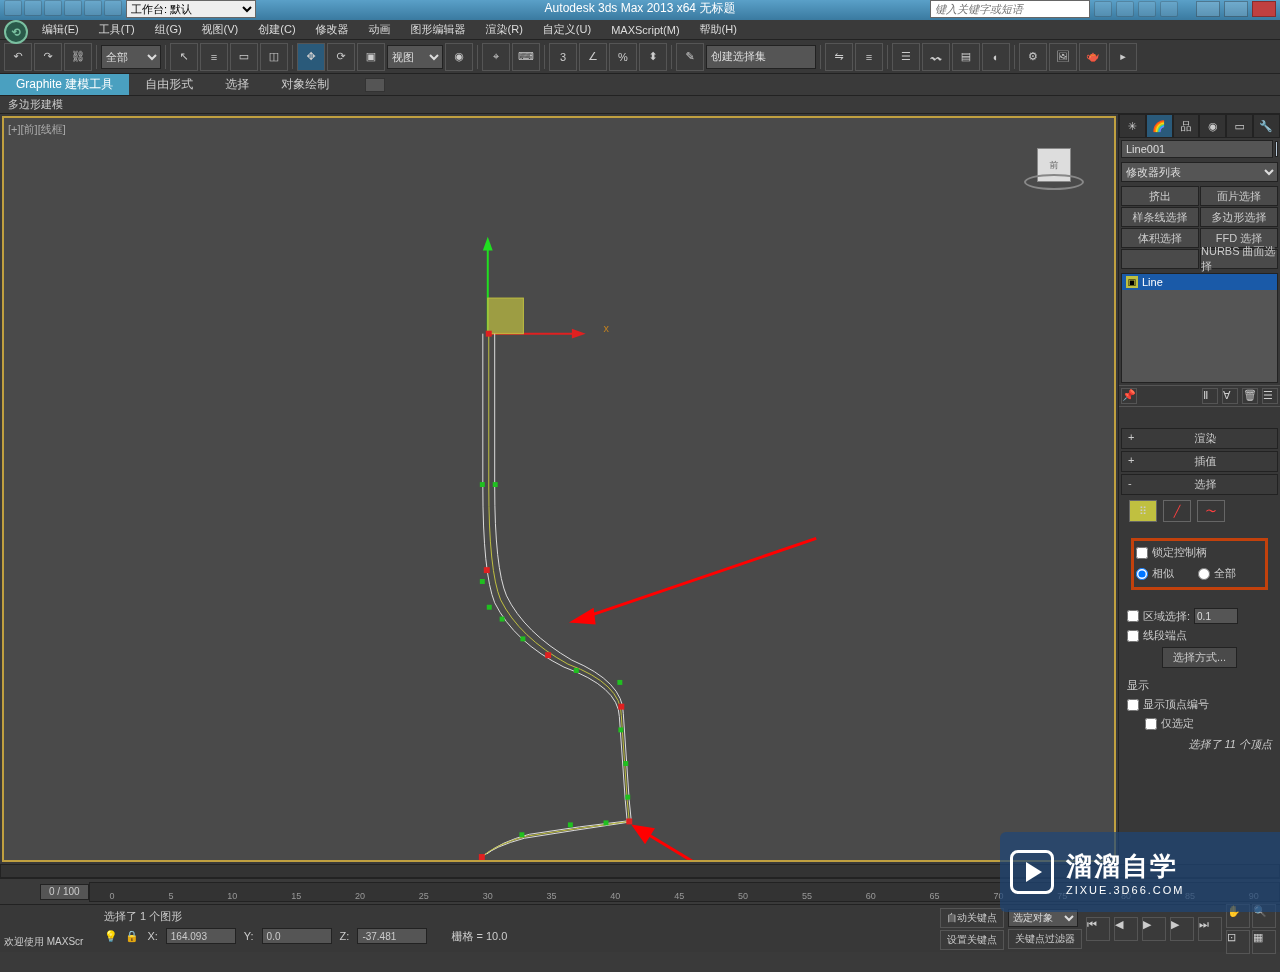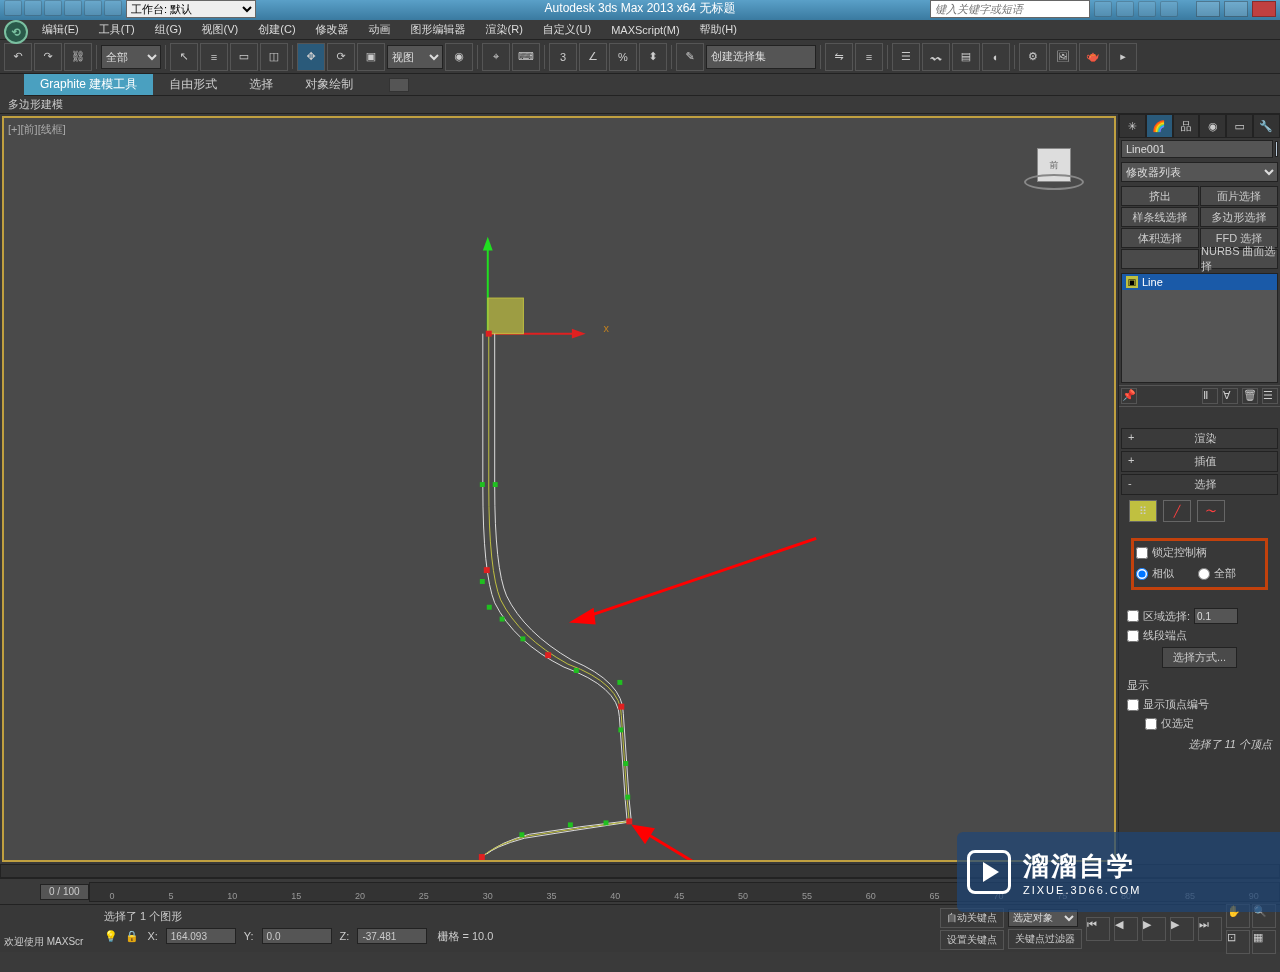--- a/index.html
+++ b/index.html
@@ -23,21 +23,21 @@
 
 
 .toolbar { height: 34px; background: #383838; border-bottom: 1px solid #222; display: flex; align-items: center; padding: 0 4px; gap: 2px; }
 .toolbar .tb-btn { width: 28px; height: 28px; background: #3a3a3a; border: 1px solid #555; cursor: pointer; display: flex; align-items: center; justify-content: center; }
 .toolbar .tb-btn.active { background: #2a5a7a; }
 .toolbar .tb-sep { width: 1px; height: 24px; background: #555; margin: 0 2px; }
 .toolbar select { height: 24px; background: #555; color: #ddd; border: 1px solid #222; font-size: 11px; }
 .toolbar input[type="text"] { height: 24px; background: #555; color: #ddd; border: 1px solid #222; font-size: 11px; padding: 0 4px; }
 
 
-.ribbon { height: 22px; background: #3a3a3a; display: flex; align-items: center; border-bottom: 1px solid #222; margin-left: 24px; }
+.ribbon { height: 22px; background: #3a3a3a; display: flex; align-items: center; border-bottom: 1px solid #222; }
 .ribbon .ribbon-tab { padding: 0 16px; height: 100%; display: flex; align-items: center; cursor: pointer; font-size: 12px; }
 .ribbon .ribbon-tab.active { background: #4aa0c0; color: #fff; }
 .ribbon .ribbon-drop { margin-left: 20px; width: 20px; height: 14px; background: #555; border: 1px solid #333; }
 
 .ribbon-sub { height: 18px; background: #3a3a3a; padding-left: 8px; display: flex; align-items: center; font-size: 11px; border-bottom: 1px solid #222; }
 
 
 .main { display: flex; height: 750px; }
 .viewport-panel { flex: 1; background: #4a4a4a; position: relative; border: 2px solid #c0a040; margin: 2px; }
 .viewport-label { position: absolute; top: 4px; left: 4px; color: #aaa; font-size: 11px; }
@@ -89,21 +89,21 @@
 .status-mid { flex: 1; padding: 2px; }
 .status-mid .sel-info { font-size: 11px; padding: 2px; }
 .status-coords { display: flex; gap: 8px; align-items: center; padding: 2px; }
 .status-coords .coord-lbl { font-size: 11px; }
 .status-coords .coord-val { width: 70px; height: 16px; background: #555; border: 1px solid #222; padding: 0 4px; font-size: 10px; display: inline-flex; align-items: center; }
 .status-right { display: flex; align-items: center; gap: 4px; padding: 4px; }
 .status-right .sb-btn { width: 24px; height: 24px; background: #3a3a3a; border: 1px solid #555; cursor: pointer; }
 .anim-btn { padding: 2px 6px; background: #3a3a3a; border: 1px solid #555; font-size: 10px; cursor: pointer; }
 
 
-.watermark { position: absolute; right: 0; bottom: 60px; width: 323px; height: 80px; background: rgba(30,70,120,0.7); border-radius: 6px 0 0 6px; display: flex; align-items: center; padding: 0 10px; color: #fff; }
+.watermark { position: absolute; right: 0; bottom: 60px; width: 280px; height: 80px; background: rgba(30,70,120,0.7); border-radius: 6px 0 0 6px; display: flex; align-items: center; padding: 0 10px; color: #fff; }
 .watermark .play { width: 44px; height: 44px; border: 3px solid #fff; border-radius: 8px; display: flex; align-items: center; justify-content: center; margin-right: 12px; }
 .watermark .play::before { content: ""; border-left: 16px solid #fff; border-top: 10px solid transparent; border-bottom: 10px solid transparent; margin-left: 4px; }
 .watermark .wm-txt { display: flex; flex-direction: column; }
 .watermark .wm-main { font-size: 26px; font-weight: bold; letter-spacing: 2px; }
 .watermark .wm-sub { font-size: 11px; letter-spacing: 2px; }
 
 .scrollbar-h { height: 14px; background: #333; border: 1px solid #222; }
 </style>
 </head>
 <body>
@@ -405,21 +405,21 @@
     <div class="sel-info">选择了 1 个图形</div>
     <div class="status-coords">
       <span>💡</span>
       <span>🔒</span>
       <span class="coord-lbl">X:</span>
         <span class="coord-val">164.093</span>
       <span class="coord-lbl">Y:</span>
         <span class="coord-val">0.0</span>
       <span class="coord-lbl">Z:</span>
         <span class="coord-val">-37.481</span>
-      <span style="margin-left:2px;">栅格 = 10.0</span>
+      <span style="margin-left:16px;">栅格 = 10.0</span>
     </div>
   </div>
   <div class="status-right">
     <div style="display:flex;flex-direction:column;gap:2px;">
       <span class="anim-btn">自动关键点</span>
       <span class="anim-btn">设置关键点</span>
     </div>
     <div style="display:flex;flex-direction:column;gap:2px;">
       <select style="width:70px;height:18px;background:#555;color:#ddd;border:1px solid #222;font-size:10px;"><option>选定对象</option></select>
       <span class="anim-btn">关键点过滤器</span>

